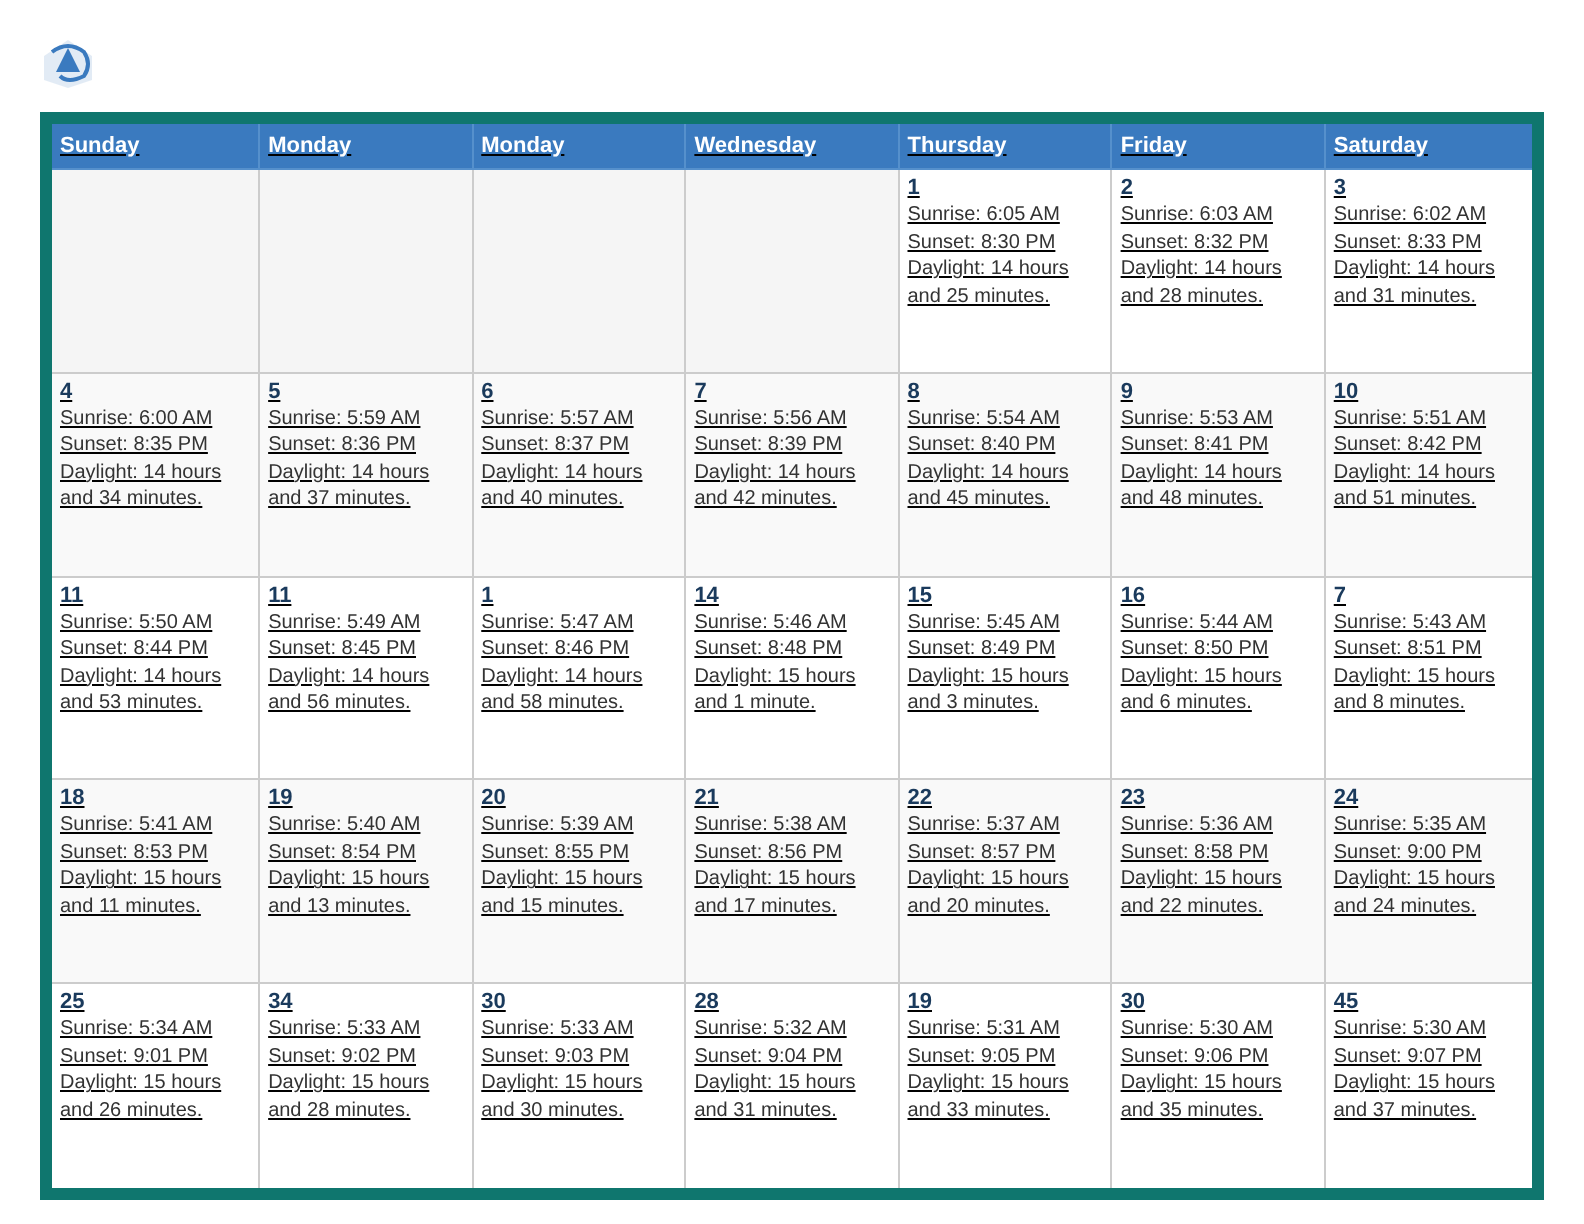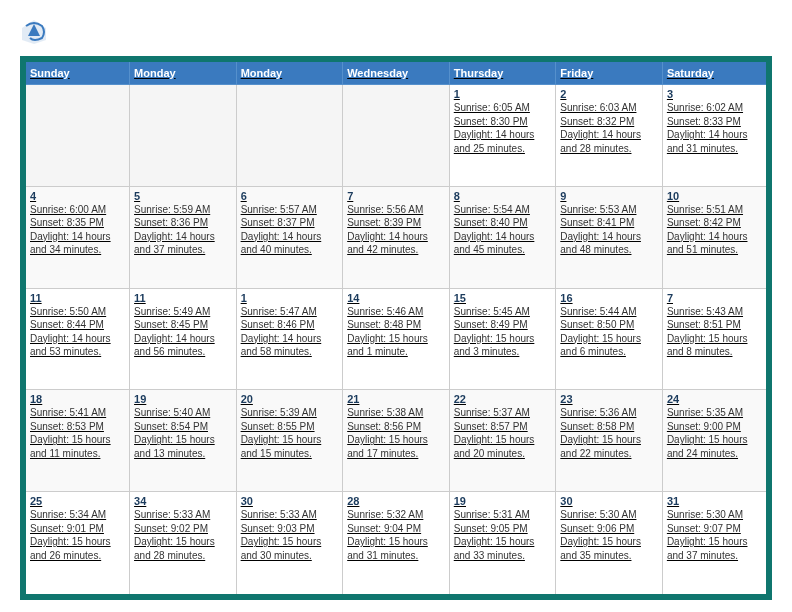--- a/index.html
+++ b/index.html
@@ -259,19 +259,19 @@
           </td>
           <td>
             <span class="day-num">19</span>
             <div class="day-info">Sunrise: 5:31 AM<br>Sunset: 9:05 PM<br>Daylight: 15 hours<br>and 33 minutes.</div>
           </td>
           <td>
             <span class="day-num">30</span>
             <div class="day-info">Sunrise: 5:30 AM<br>Sunset: 9:06 PM<br>Daylight: 15 hours<br>and 35 minutes.</div>
           </td>
           <td>
-            <span class="day-num">31</span>
+            <span class="day-num">45</span>
             <div class="day-info">Sunrise: 5:30 AM<br>Sunset: 9:07 PM<br>Daylight: 15 hours<br>and 37 minutes.</div>
           </td>
         </tr>
       </tbody>
   </table>
 </div>
 
 </body></html>

